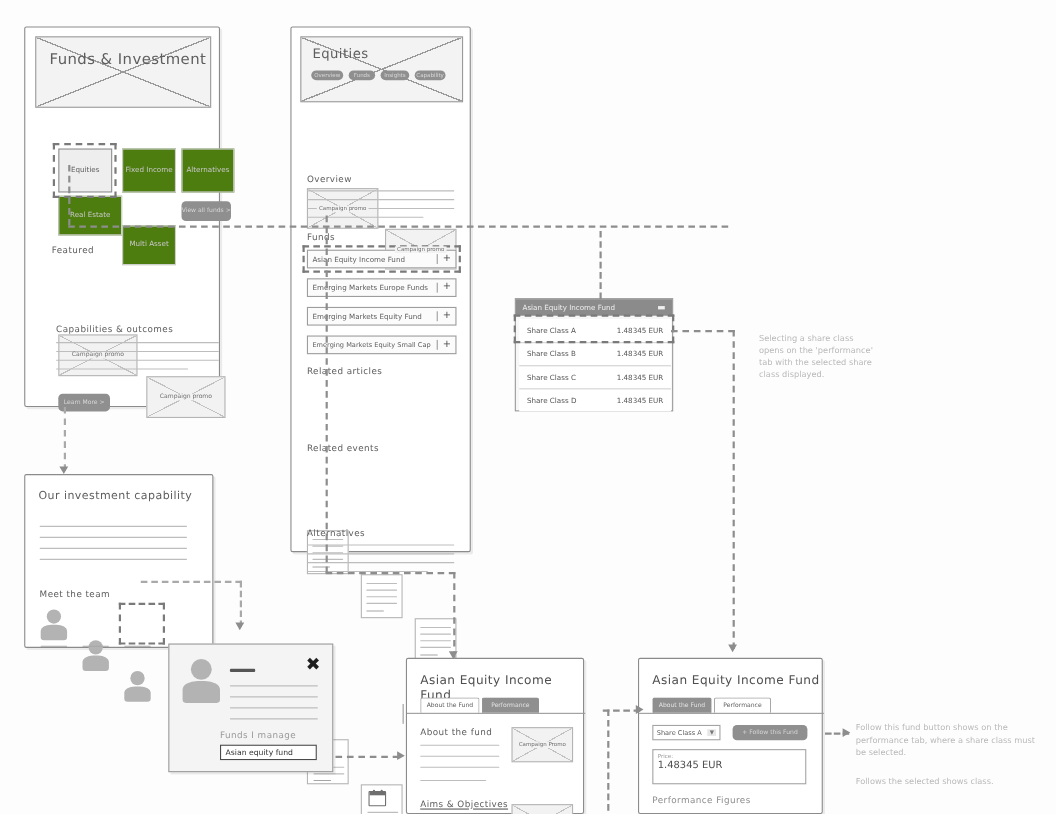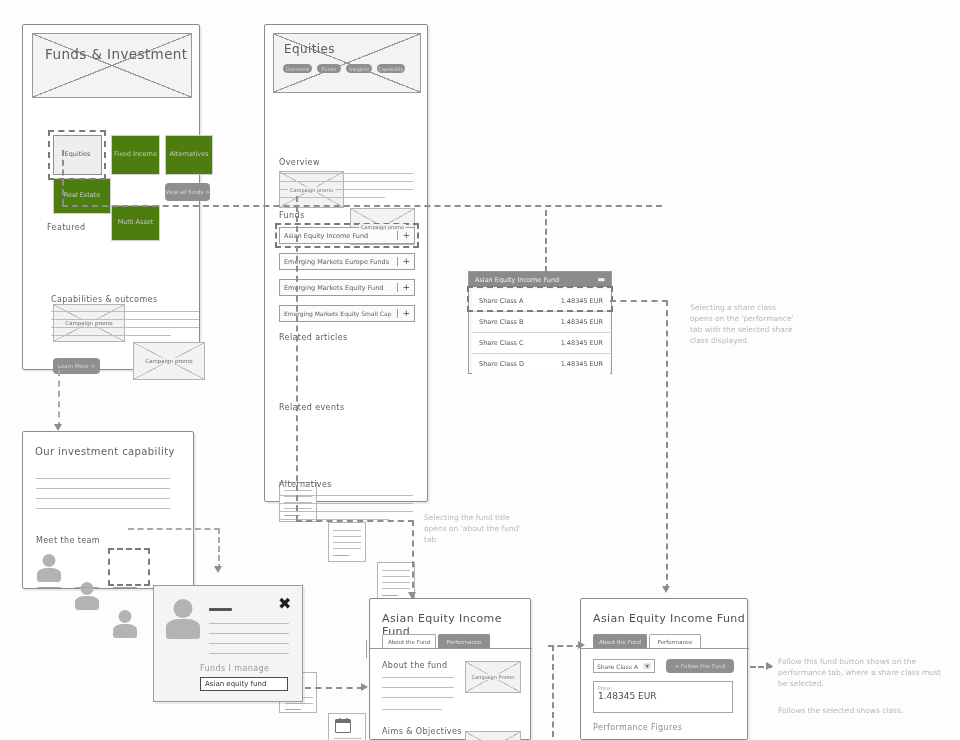--- a/index.html
+++ b/index.html
@@ -393,21 +393,21 @@
     <div class="abs tab inactive" style="left:68px;top:35px;width:52px;height:14px;">
       <span>Performance</span>
     </div>
     <div class="abs solid-h" style="left:0;top:49px;width:162px;"></div>
 
     <div class="abs hand hand-md" style="left:12px;top:62px;">About the fund</div>
     <div class="abs rule" style="left:12px;top:78px;width:72px;"></div>
     <div class="abs rule" style="left:12px;top:88px;width:72px;"></div>
     <div class="abs rule" style="left:12px;top:98px;width:72px;"></div>
     <div class="abs rule" style="left:12px;top:110px;width:60px;"></div>
-    <div class="abs hand hand-md" style="left:12px;top:128px;">Aims &amp; Objectives</div>
+    <div class="abs hand hand-md" style="left:12px;top:128px;text-decoration:underline;">Aims &amp; Objectives</div>
 
     <div class="abs imgbox" style="left:95px;top:62px;width:56px;height:32px;">
       <span style="font-size:5px;">Campaign Promo</span>
     </div>
     <div class="abs imgbox" style="left:95px;top:100px;width:56px;height:32px;">
       
     </div>
   </div>
 
   <div class="abs panel panel-shadow" style="left:580px;top:598px;width:168px;height:142px;">
@@ -463,20 +463,19 @@
   <div class="abs arrow-r" style="left:578px;top:641px;"></div>
   <div class="abs dash-v" style="left:552px;top:645px;height:92px;"></div>
 
   <div class="abs dash-h" style="left:750px;top:666px;width:22px;"></div>
   <div class="abs arrow-r" style="left:766px;top:662px;"></div>
 
   <div class="abs solid-v" style="left:366px;top:640px;height:18px;"></div>
 
   <div class="abs anno" style="left:690px;top:303px;width:108px;">Selecting a share class opens on the 'performance' tab with the selected share class displayed.</div>
 
-  <div class="abs anno" style="left:424px;top:513px;width:108px;">Selecting the fund title opens on 'about the fund' tab</div>
 
 
   <div class="abs anno" style="left:778px;top:657px;width:168px;">Follow this fund button shows on the performance tab, where a share class must be selected.</div>
 
   <div class="abs anno" style="left:778px;top:706px;width:168px;">Follows the selected shows class.</div>
 
 </div>
 
 </body></html>

